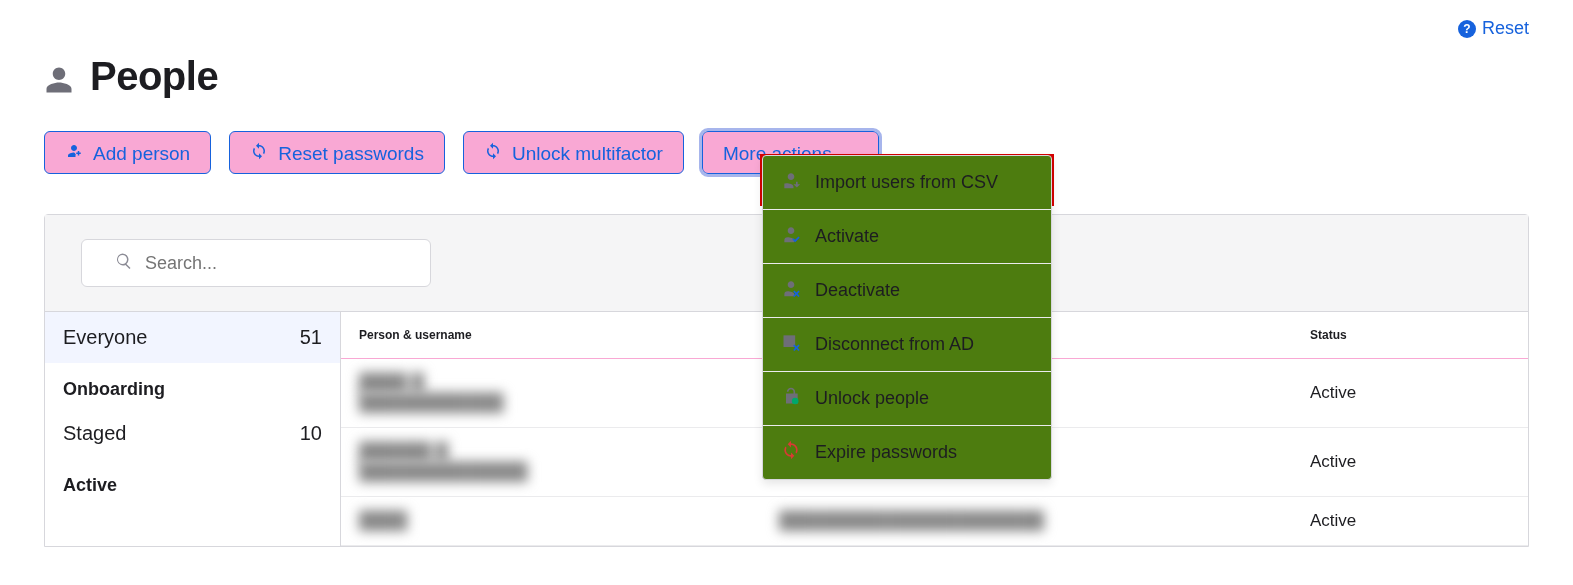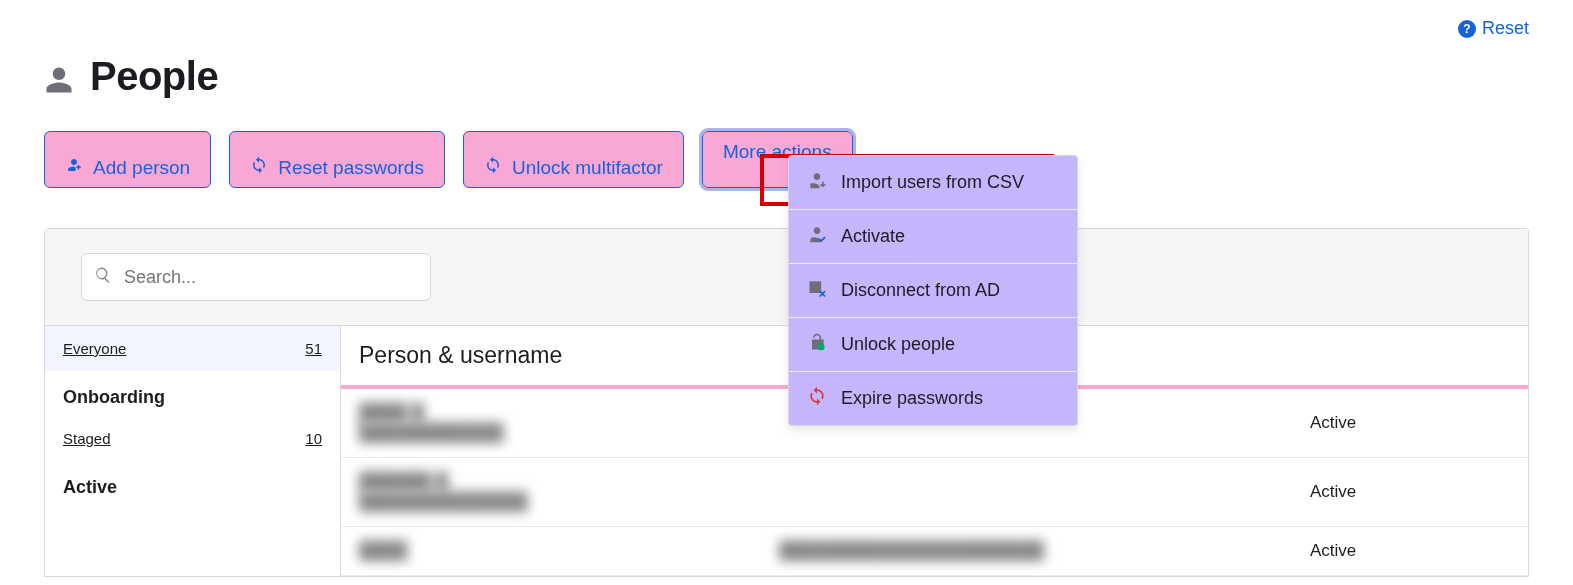--- a/index.html
+++ b/index.html
@@ -62,21 +62,20 @@
     font-size: 19px;
     font-weight: 500;
     cursor: pointer;
     line-height: 1;
   }
   .btn svg { width: 18px; height: 18px; fill: #1662dd; }
   .btn.dropdown-open {
     outline: 3px solid #a7b5ec;
     border-color: #1662dd;
     position: relative;
-    flex-direction: column;
   }
   .caret {
     width: 0; height: 0;
     border-left: 5px solid transparent;
     border-right: 5px solid transparent;
     border-top: 6px solid #1662dd;
     margin-left: 6px;
   }
   .panel {
     border: 1px solid #d7d7dc;
@@ -90,83 +89,82 @@
   }
   .search-box {
     display: flex;
     align-items: center;
     gap: 10px;
     background: #fff;
     border: 1px solid #d7d7dc;
     border-radius: 6px;
     width: 350px;
     height: 48px;
-    padding: 0 12px;
+    padding: 0 33px;
   }
   .search-box input {
     border: none; outline: none;
     font-size: 18px;
     flex: 1;
     color: #6e6e78;
   }
   .search-box svg { width: 18px; height: 18px; fill: #8c8c96; }
   .content {
     display: flex;
   }
   .sidebar {
     width: 296px;
     border-right: 1px solid #d7d7dc;
   }
   .side-item {
     display: flex;
     justify-content: space-between;
     align-items: center;
     padding: 14px 18px;
-    font-size: 15px;
+    font-size: 20px;
     cursor: pointer;
-    text-decoration: underline;
   }
   .side-item.active { background: #f2f5ff; }
   .side-header {
     font-weight: 700;
     padding: 16px 18px 8px 18px;
     font-size: 18px;
   }
   .main {
     flex: 1;
     position: relative;
   }
   .table-head {
     display: flex;
     padding: 16px 18px;
-    font-weight: 400;
-    font-size: 23px;
-    border-bottom: 4px solid #f9a8d4;
+    font-weight: 700;
+    font-size: 12px;
+    border-bottom: 1px solid #f9a8d4;
   }
   .col-person { flex: 0 0 420px; }
   .col-email  { flex: 1; }
   .col-status { flex: 0 0 200px; }
   .row {
     display: flex;
     padding: 14px 18px;
     border-bottom: 1px solid #ebebed;
     font-size: 17px;
     align-items: center;
   }
   .blur {
     filter: blur(6px);
     color: #888;
     user-select: none;
   }
   .dropdown {
     position: absolute;
-    left: 788px;
+    left: 762px;
     top: 155px;
     width: 290px;
-    background: #c4b5fd;
+    background: #4d7c0f;
     border: 1px solid #d7d7dc;
     border-radius: 4px;
     box-shadow: 0 4px 10px rgba(0,0,0,0.10);
     z-index: 50;
   }
   .dropdown-item {
     display: flex;
     align-items: center;
     gap: 14px;
     padding: 14px 18px;
@@ -242,20 +240,29 @@
       <span>Import users from CSV</span>
     </div>
     <div class="dropdown-item">
       <span>
         <svg viewBox="0 0 24 24">
             <path fill="#6e6e78" d="M12 12c2.2 0 4-1.8 4-4s-1.8-4-4-4-4 1.8-4 4 1.8 4 4 4zm-8 8v2h12v-2c0-2.7-5.3-4-8-4s-4 1.3-4 4z"></path>
             <path fill="#1662dd" d="M15 17l2 2 4-4 1.4 1.4L17 22l-3.4-3.4z"></path>
           </svg>
       </span>
       <span>Activate</span>
+    </div>
+    <div class="dropdown-item">
+      <span>
+        <svg viewBox="0 0 24 24">
+            <path fill="#6e6e78" d="M12 12c2.2 0 4-1.8 4-4s-1.8-4-4-4-4 1.8-4 4 1.8 4 4 4zm-8 8v2h12v-2c0-2.7-5.3-4-8-4s-4 1.3-4 4z"></path>
+            <path fill="#1662dd" d="M16 15l2.5 2.5L21 15l1.4 1.4L19.9 19l2.5 2.5L21 22.9l-2.5-2.5L16 22.9l-1.4-1.4L17 19l-2.4-2.6z"></path>
+          </svg>
+      </span>
+      <span>Deactivate</span>
     </div>
     <div class="dropdown-item">
       <span>
         <svg viewBox="0 0 24 24">
             <rect x="3" y="4" width="14" height="14" fill="#6e6e78"></rect>
             <path fill="#1662dd" d="M16 15l2.5 2.5L21 15l1.4 1.4L19.9 19l2.5 2.5L21 22.9l-2.5-2.5L16 22.9l-1.4-1.4L17 19l-2.4-2.6z"></path>
           </svg>
       </span>
       <span>Disconnect from AD</span>
     </div>
@@ -304,20 +311,21 @@
           <span>Staged</span>
           <span>10</span>
         </div>
         <div class="side-header">Active</div>
       </div>
 
       <div class="main">
         <div class="table-head">
           <div class="col-person">Person &amp; username</div>
           <div class="col-email"></div>
+          <div class="col-status">Status</div>
         </div>
 
         <div class="row">
           <div class="col-person">
             <div class="blur">████ █</div>
             <div class="blur">████████████</div>
           </div>
           <div class="col-email"></div>
           <div class="col-status">Active</div>
         </div>

